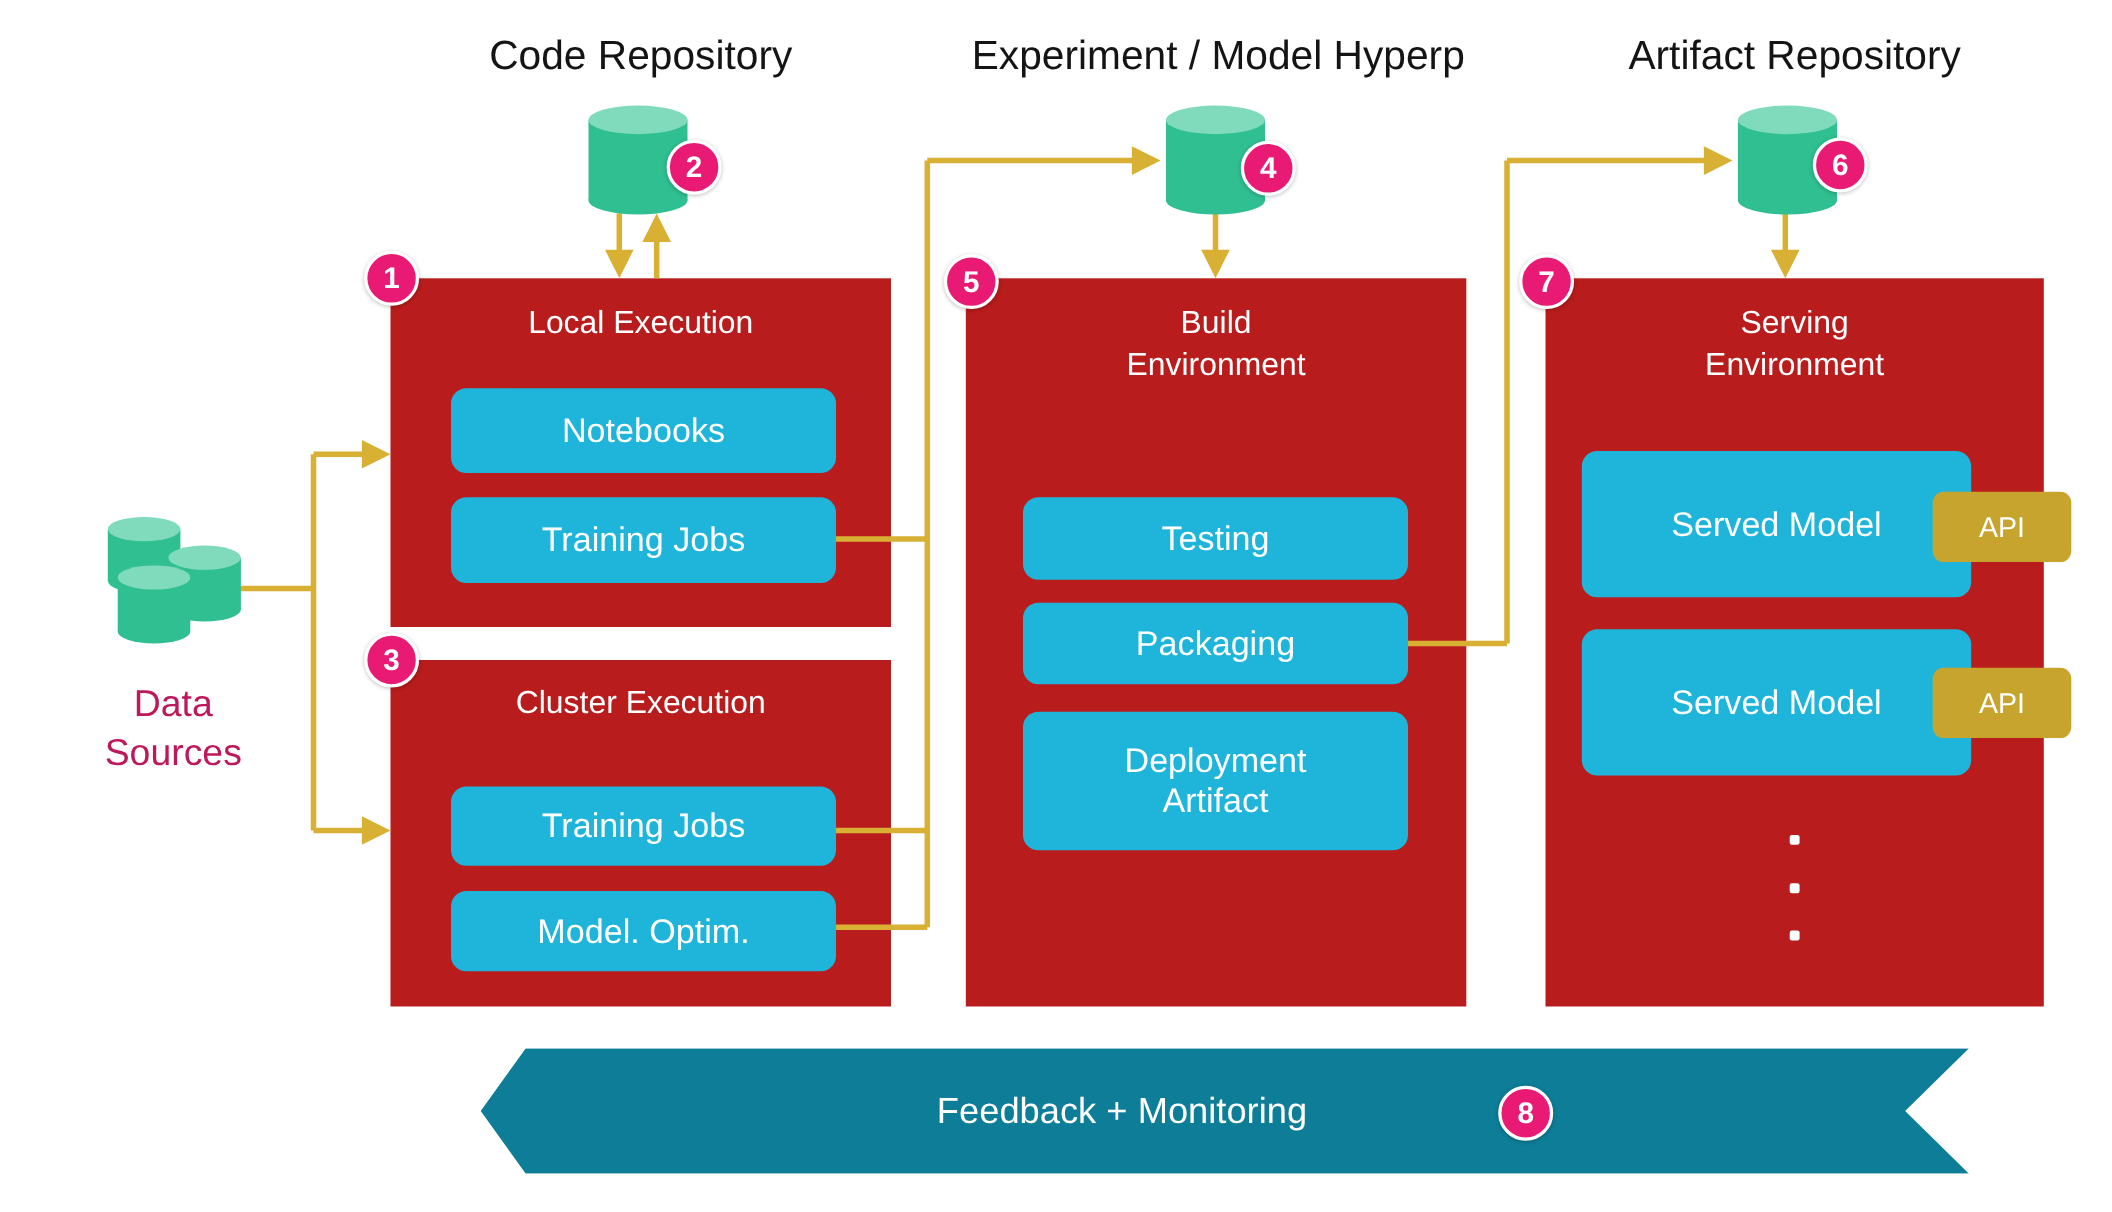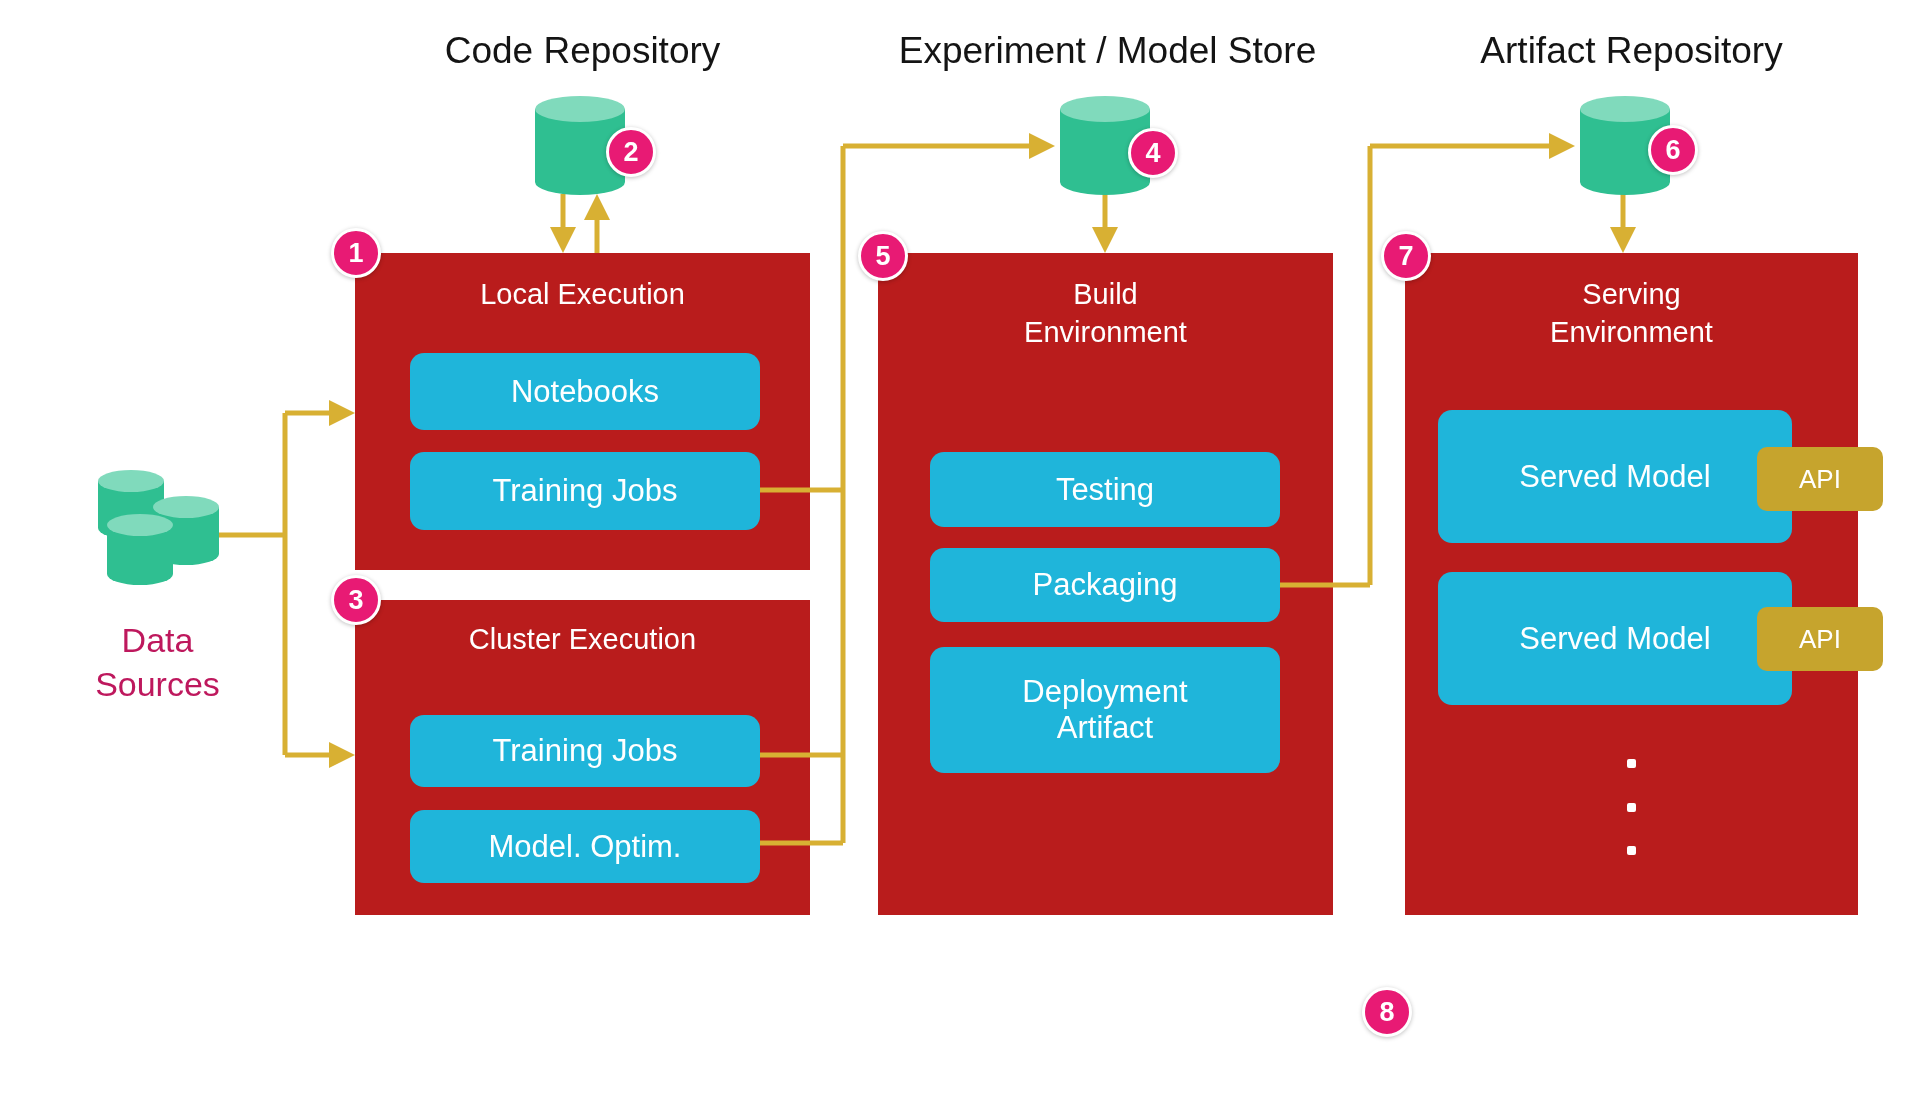--- a/index.html
+++ b/index.html
@@ -52,21 +52,21 @@
     color:#ffffff;font-size:33px;
   }
   .connectors{position:absolute;left:0;top:0;z-index:1;}
 </style>
 </head>
 <body>
 
 <div class="canvas">
 
   <div class="col-title" style="left:355px;top:30px;width:455px">Code Repository</div>
-  <div class="col-title" style="left:880px;top:30px;width:455px">Experiment / Model Store</div>
+  <div class="col-title" style="left:880px;top:30px;width:455px">Experiment / Model Hyperp</div>
   <div class="col-title" style="left:1405px;top:30px;width:453px">Artifact Repository</div>
 
   <svg class="connectors" width="1920" height="1102" viewBox="0 0 1920 1102">
     <g stroke="#d8b033" stroke-width="5" fill="none">
 
       <path d="M563,194 V229"></path>
       <path d="M597,253 V218"></path>
 
       <path d="M1105,194 V229"></path>
 
@@ -169,14 +169,17 @@
 
   <div class="badge" style="left:331px;top:228px">1</div>
   <div class="badge" style="left:606px;top:127px">2</div>
   <div class="badge" style="left:331px;top:575px">3</div>
   <div class="badge" style="left:1128px;top:128px">4</div>
   <div class="badge" style="left:858px;top:231px">5</div>
   <div class="badge" style="left:1648px;top:125px">6</div>
   <div class="badge" style="left:1381px;top:231px">7</div>
   <div class="badge" style="left:1362px;top:987px">8</div>
 
+  <div class="banner">
+    <div class="banner-label">Feedback + Monitoring</div>
+  </div>
 
 </div>
 
 </body></html>

